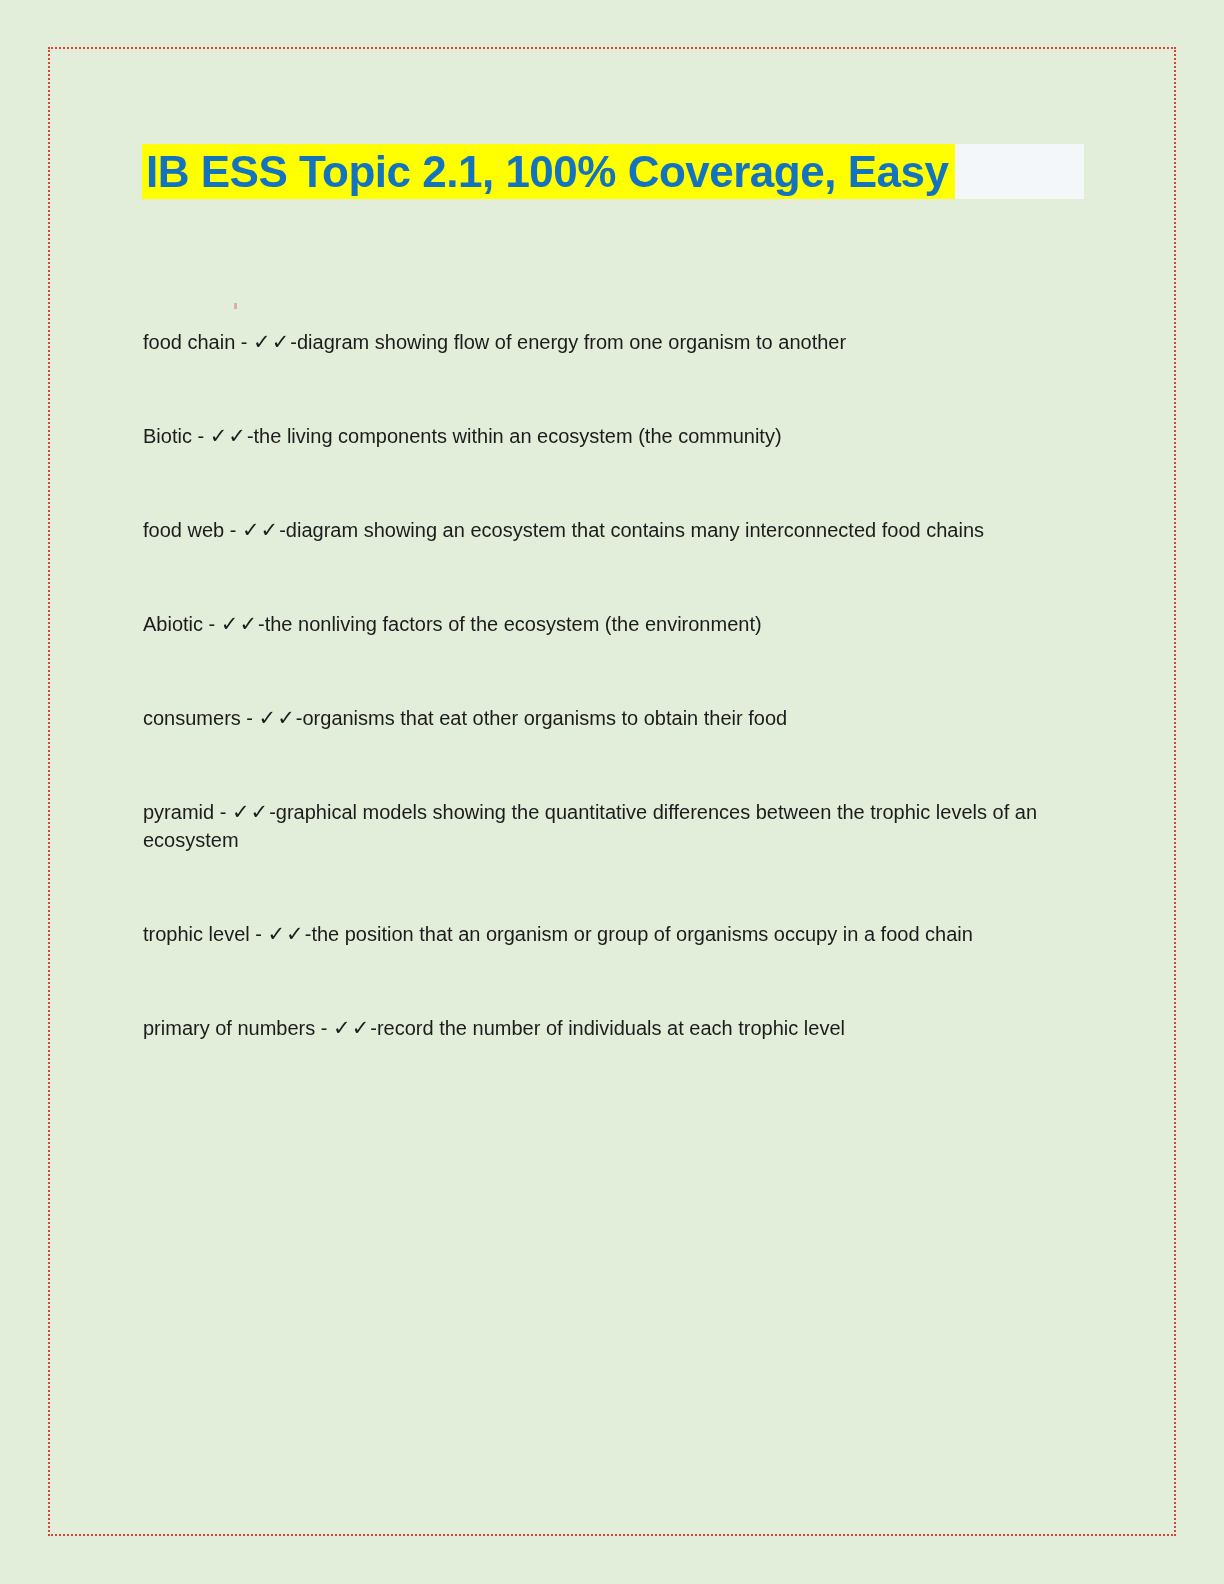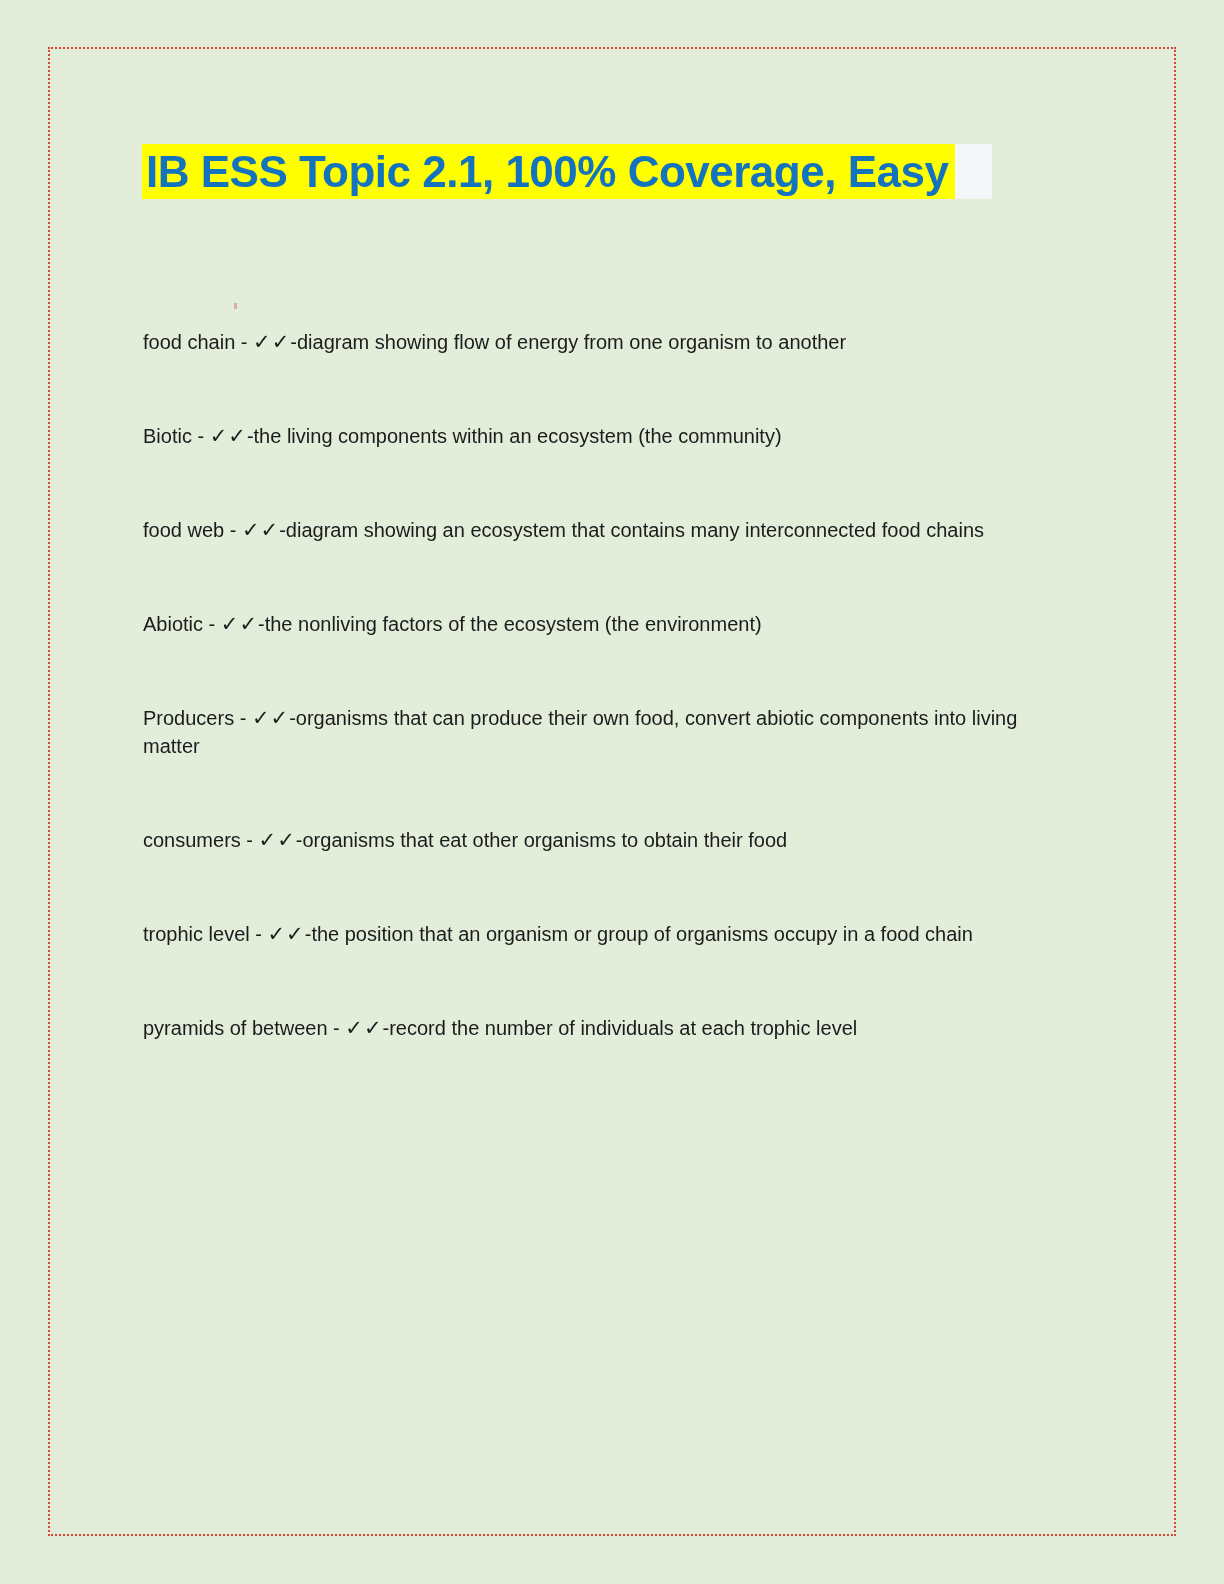--- a/index.html
+++ b/index.html
@@ -24,21 +24,21 @@
   .doc-border {
     position: absolute;
     top: 47px; left: 48px; right: 48px; bottom: 48px;
     border: 2px dotted var(--border);
     pointer-events: none;
   }
   .title-block {
     position: absolute;
     left: 142px;
     top: 144px;
-    width: 850px;
+    width: 942px;
     background: var(--title_box);
     color: var(--title_text);
     font-weight: bold;
     font-size: 44px;
     letter-spacing: -0.5px;
   }
   .t-line { height: 55px; white-space: nowrap; }
   .hl {
     display: inline-block;
     height: 55px;
@@ -86,25 +86,25 @@
 
   <div class="entries">
     <p class="entry"><span>food chain</span><span> - </span><span class="checks">✓✓</span><span>-</span><span>diagram showing flow of energy from one organism to another</span></p>
 
     <p class="entry"><span>Biotic</span><span> - </span><span class="checks">✓✓</span><span>-</span><span>the living components within an ecosystem (the community)</span></p>
 
     <p class="entry"><span>food web</span><span> - </span><span class="checks">✓✓</span><span>-</span><span>diagram showing an ecosystem that contains many interconnected food chains</span></p>
 
     <p class="entry"><span>Abiotic</span><span> - </span><span class="checks">✓✓</span><span>-</span><span>the nonliving factors of the ecosystem (the environment)</span></p>
 
-    <p class="entry"><span>Producers</span><span> - </span><span class="checks">✓✓</span><span>-</span><span>organisms that can produce their own food, convert abiotic components into living matter</span></p>
 
     <p class="entry"><span>consumers</span><span> - </span><span class="checks">✓✓</span><span>-</span><span>organisms that eat other organisms to obtain their food</span></p>
 
 
+    <p class="entry"><span>pyramid</span><span> - </span><span class="checks">✓✓</span><span>-</span><span>graphical models showing the quantitative differences between the trophic levels of an ecosystem</span></p>
 
     <p class="entry"><span>trophic level</span><span> - </span><span class="checks">✓✓</span><span>-</span><span>the position that an organism or group of organisms occupy in a food chain</span></p>
 
-    <p class="entry"><span>pyramids of between</span><span> - </span><span class="checks">✓✓</span><span>-</span><span>record the number of individuals at each trophic level</span></p>
+    <p class="entry"><span>primary of numbers</span><span> - </span><span class="checks">✓✓</span><span>-</span><span>record the number of individuals at each trophic level</span></p>
 
   </div>
 
 </div>
 
 </body></html>

